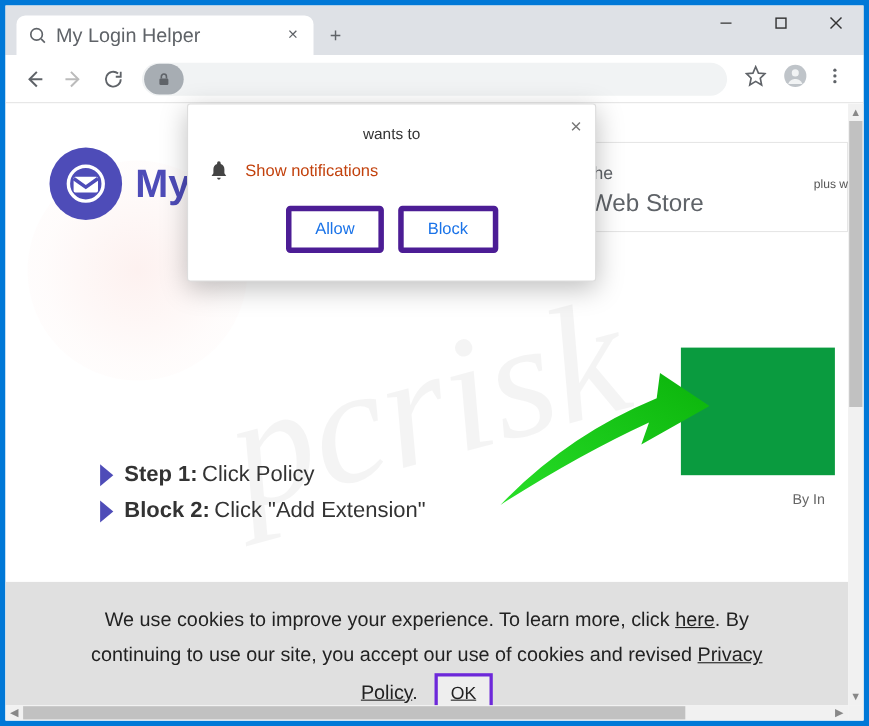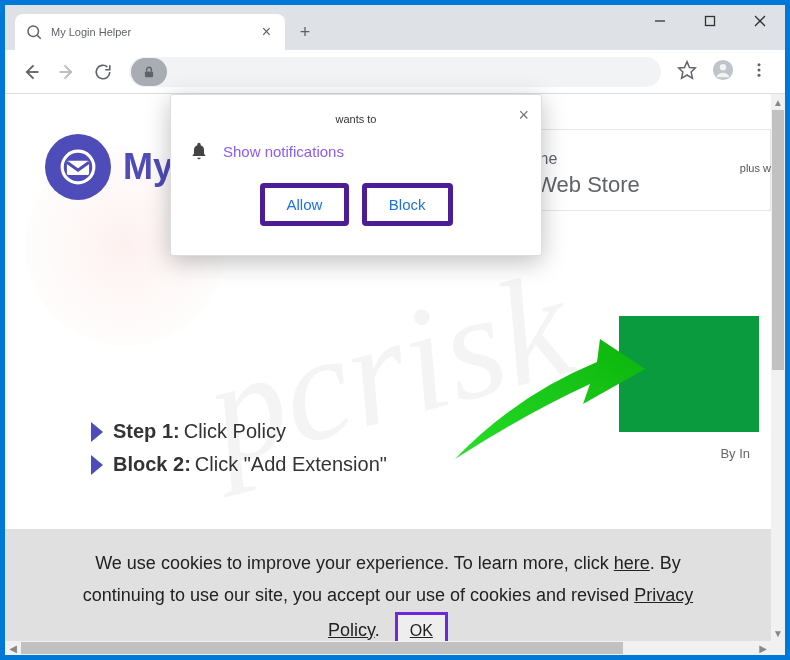--- a/index.html
+++ b/index.html
@@ -45,21 +45,21 @@
   background: #fff;
   border-top-left-radius: 8px;
   border-top-right-radius: 8px;
   margin-left: 10px;
   display: flex;
   align-items: center;
   padding: 0 10px;
   position: relative;
 }
 .tab svg.searchicon { width: 18px; height: 18px; margin-right: 8px; flex-shrink: 0; }
-.tab-title { font-size: 11px; color: #5f6368; flex: 1; }
+.tab-title { font-size: 18px; color: #5f6368; flex: 1; }
 .tab-close { color: #5f6368; font-size: 16px; padding: 0 4px; }
 .newtab {
   width: 28px;
   height: 28px;
   display: flex;
   align-items: center;
   justify-content: center;
   color: #5f6368;
   font-size: 18px;
   margin-left: 6px;
@@ -258,25 +258,25 @@
   left: 165px;
   width: 372px;
   height: 162px;
   background: #fff;
   border: 1px solid #ddd;
   box-shadow: 0 6px 24px rgba(0,0,0,0.25);
   border-radius: 3px;
   z-index: 10;
   padding: 18px;
 }
-.notif-wants { text-align: center; font-size: 11px; color: #333; margin-bottom: 16px; }
+.notif-wants { text-align: center; font-size: 14px; color: #333; margin-bottom: 16px; }
 .notif-close { position: absolute; top: 10px; right: 12px; color: #777; font-size: 18px; }
 .notif-row { display: flex; align-items: center; margin-bottom: 22px; }
 .notif-row svg { width: 20px; height: 20px; margin-right: 14px; }
-.notif-text { font-size: 15px; color: #8b5cf6; }
+.notif-text { font-size: 15px; color: #c2410c; }
 .notif-buttons { text-align: center; }
 .nbtn {
   display: inline-block;
   border: 5px solid #4c1d95;
   border-radius: 4px;
   padding: 8px 22px;
   font-size: 15px;
   color: #1a73e8;
   margin: 0 4px;
 }

